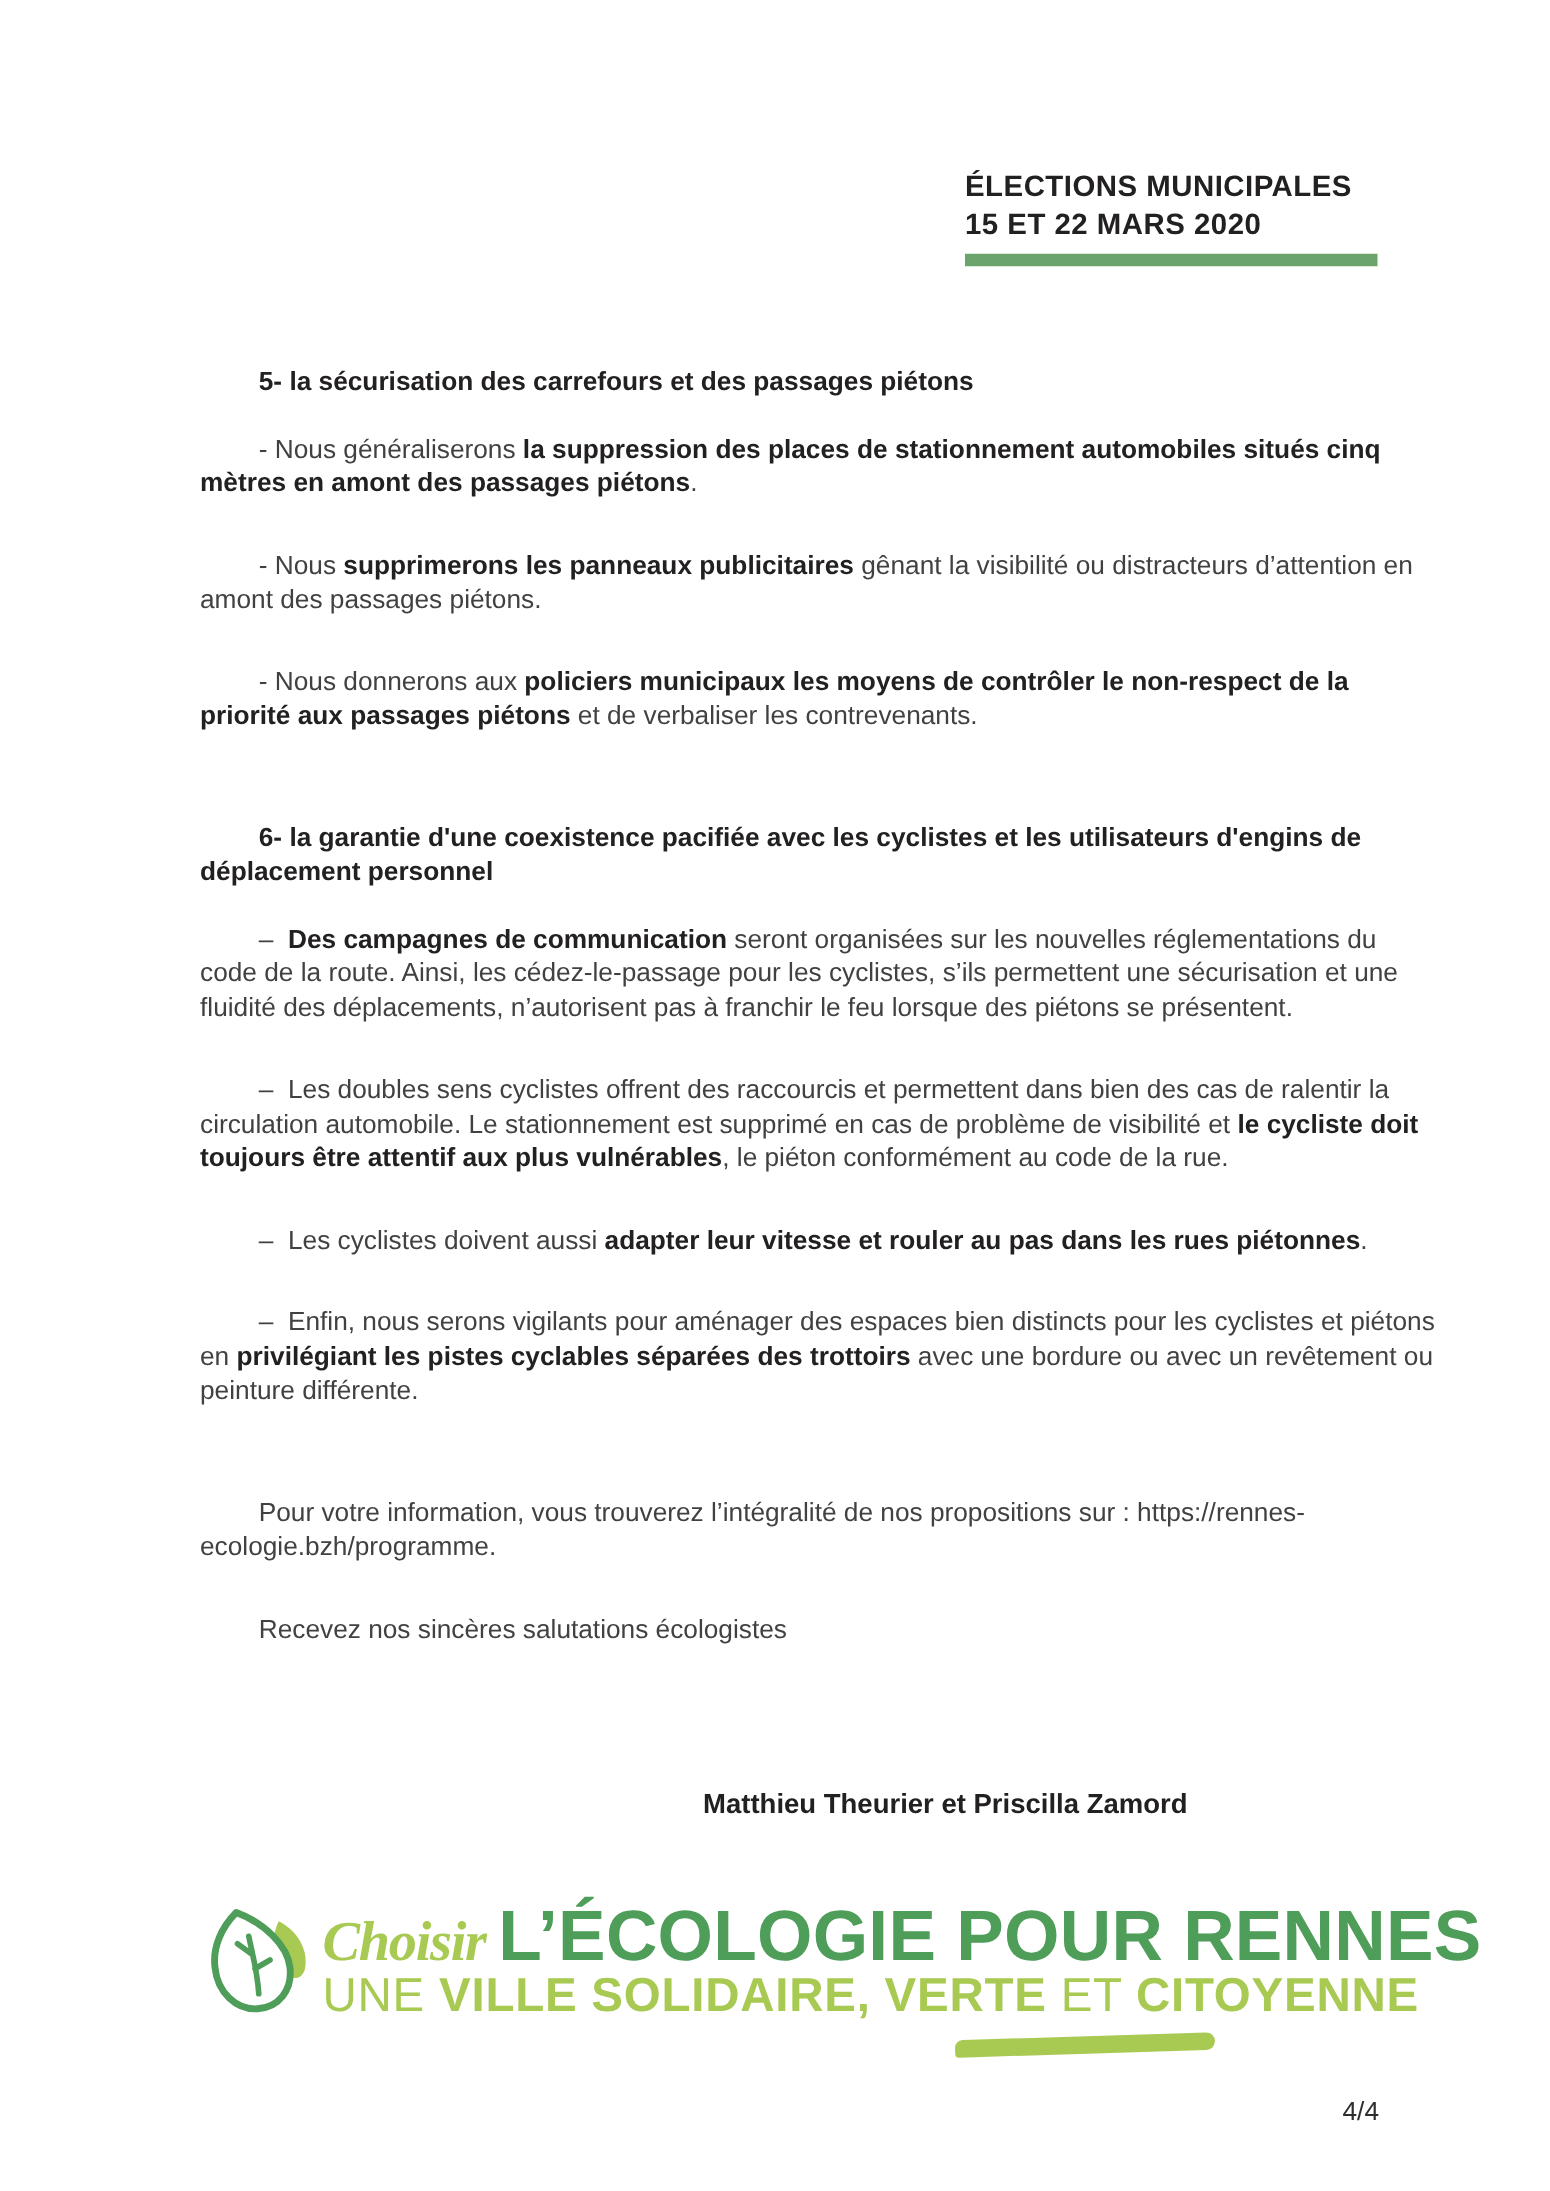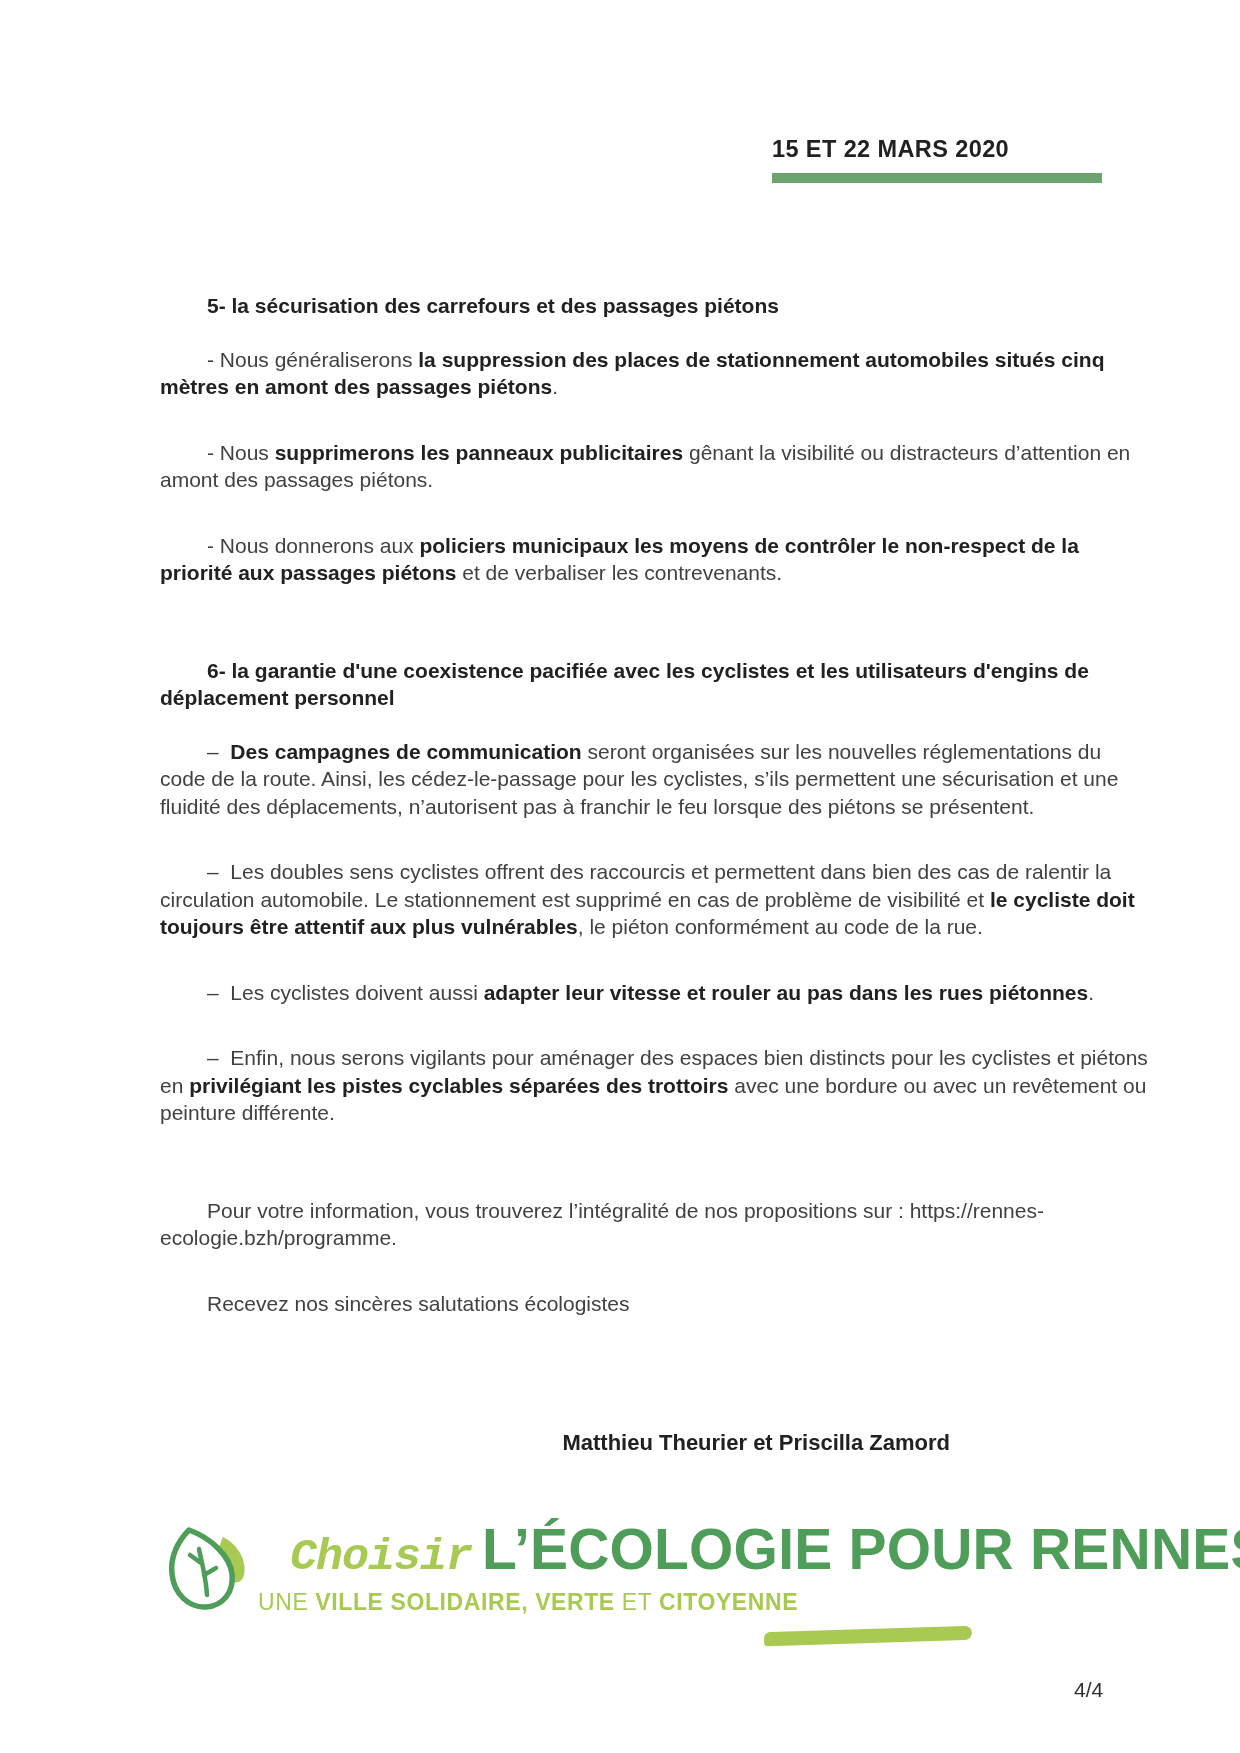--- a/index.html
+++ b/index.html
@@ -33,48 +33,49 @@
     position:absolute;top:1430px;right:290px;
     font-size:22px;font-weight:bold;color:#232021;white-space:nowrap;margin-left:20px;
   }
 
   
   .logo{position:absolute;left:163px;top:1524px;display:flex;align-items:flex-start;}
   .leaf{flex:0 0 auto;}
   .logo-text{margin-left:9px;}
   .logo-line1{display:flex;align-items:baseline;white-space:nowrap;}
   .choisir{
-    font-family:Liberation Mono, monospace;font-style:italic;font-weight:bold;
+    font-family:Liberation Serif, serif;font-style:italic;font-weight:bold;
     font-size:45px;line-height:50px;color:var(--light-green,#A8CA52);
-    margin-right:10px;letter-spacing:-1px;margin-left:32px;
+    margin-right:10px;letter-spacing:-1px;
   }
   .logo-main{
     font-size:57px;line-height:50px;font-weight:bold;
     color:var(--dark-green,#4E9D59);letter-spacing:.2px;
   }
   .logo-tagline{
-    margin-top:3px;font-size:23px;line-height:32px;
+    margin-top:3px;font-size:38px;line-height:32px;
     color:var(--light-green,#A8CA52);letter-spacing:.6px;white-space:nowrap;
   }
   .logo-tagline .b{font-weight:bold;}
 
   .brush{
     position:absolute;left:764px;top:1629px;width:208px;height:14px;
     background:var(--light-green,#A8CA52);
     border-radius:8px 9px 9px 4px;transform:rotate(-1.8deg);
   }
 
   .pagenum{position:absolute;left:1074px;top:1678px;font-size:21px;color:#2e2e2e;}
 </style>
 </head>
 <body>
 
 <div class="page">
 
   <header class="doc-header">
+    <div class="h-line">ÉLECTIONS MUNICIPALES</div>
     <div class="h-line">15 ET 22 MARS 2020</div>
     <div class="h-bar"></div>
   </header>
 
   <main class="content">
       <p class="block heading"><span class="b">5- la sécurisation des carrefours et des passages piétons</span></p>
       <p class="block"><span>- Nous généraliserons </span><span class="b">la suppression des places de stationnement automobiles situés cinq mètres en amont des passages piétons</span><span>.</span></p>
       <p class="block"><span>- Nous </span><span class="b">supprimerons les panneaux publicitaires</span><span> gênant la visibilité ou distracteurs d’attention en amont des passages piétons.</span></p>
       <p class="block"><span>- Nous donnerons aux </span><span class="b">policiers municipaux les moyens de contrôler le non-respect de la priorité aux passages piétons</span><span> et de verbaliser les contrevenants.</span></p>
       <p class="block heading spaced"><span class="b">6- la garantie d'une coexistence pacifiée avec les cyclistes et les utilisateurs d'engins de déplacement personnel</span></p>

